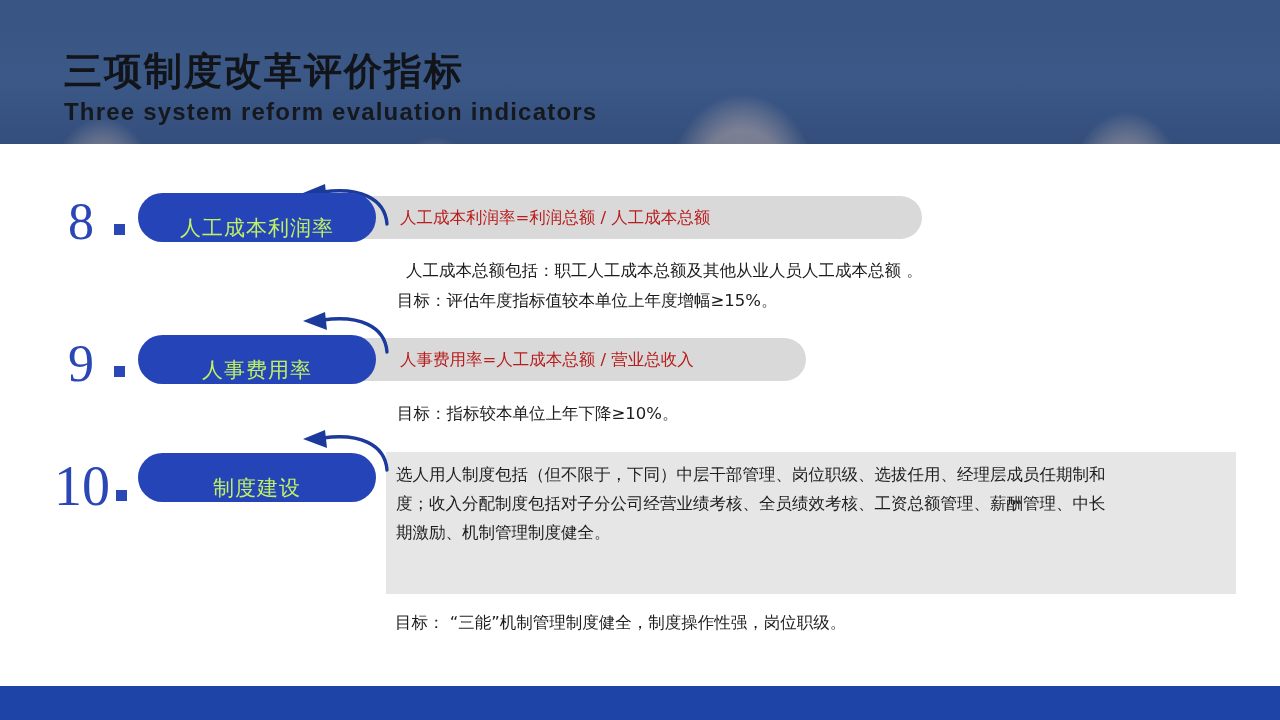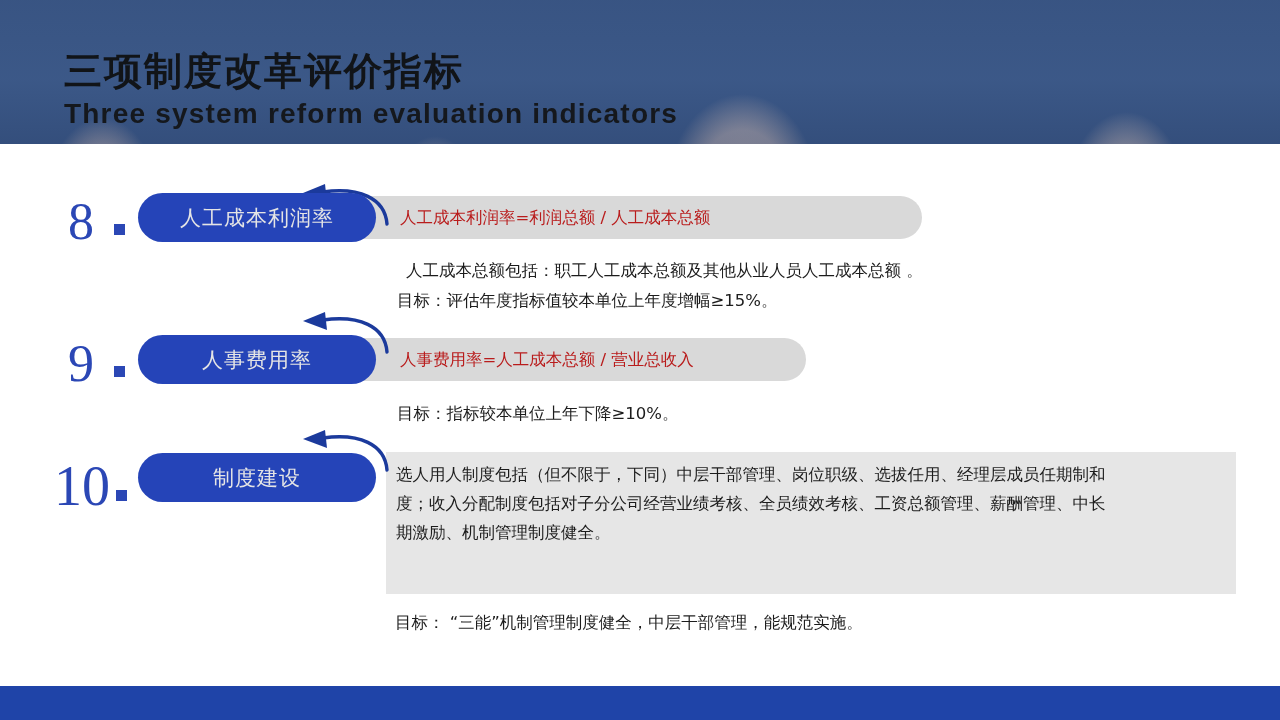--- a/index.html
+++ b/index.html
@@ -63,21 +63,21 @@
   }
   .title-zh{
     position:absolute;left:64px;top:52px;
     font-size:38px;font-weight:bold;color:#111418;
     letter-spacing:2px;line-height:1;
     white-space:nowrap;
     font-family:"DejaVu Sans","Liberation Sans",sans-serif;
   }
   .title-en{
     position:absolute;left:64px;top:100px;
-    font-size:28px;font-weight:bold;color:#15181d;
+    font-size:24px;font-weight:bold;color:#15181d;
     letter-spacing:1.2px;line-height:1;white-space:nowrap;
     font-family:"Liberation Sans",sans-serif;
   }
 
   
   .row{position:absolute;left:0;}
   .num{
     position:absolute;
     color:#2b47b5;
     font-family:"Liberation Serif","DejaVu Serif",serif;
@@ -85,22 +85,22 @@
     line-height:1;
     white-space:nowrap;
   }
   .sq{
     position:absolute;width:11px;height:11px;background:#2b47b5;
   }
   .pill{
     position:absolute;
     background:#2544b8;
     border-radius:999px;
-    color:#e5e5e5;
-    display:flex;align-items:center;justify-content:center;
+    color:#bef264;
+    display:flex;align-items:flex-end;justify-content:center;
     font-size:21px;
     letter-spacing:1px;
     font-family:Liberation Sans, sans-serif;
     z-index:3;
   }
   .arrow{position:absolute;z-index:2;}
 
   .graybar{
     position:absolute;
     background:#d9d9d9;
@@ -202,18 +202,18 @@
     <div class="grayblock" style="left:386px;top:452px;width:850px;height:142px;padding:8px 10px 0 10px;">
       <div class="btext">选人用人制度包括（但不限于，下同）中层干部管理、岗位职级、选拔任用、经理层成员任期制和</div>
       <div class="btext">度；收入分配制度包括对子分公司经营业绩考核、全员绩效考核、工资总额管理、薪酬管理、中长</div>
       <div class="btext">期激励、机制管理制度健全。</div>
     </div>
 
     <div class="pill" style="left:138px;top:453px;width:238px;height:49px;">
       <span>制度建设</span>
     </div>
 
-    <div class="note" style="left:395px;top:608px;">目标： “三能”机制管理制度健全，中层干部管理，能规范实施。</div>
+    <div class="note" style="left:395px;top:608px;">目标： “三能”机制管理制度健全，制度操作性强，岗位职级。</div>
   </div>
 
   <div class="footer"></div>
 
 </div>
 
 </body></html>

